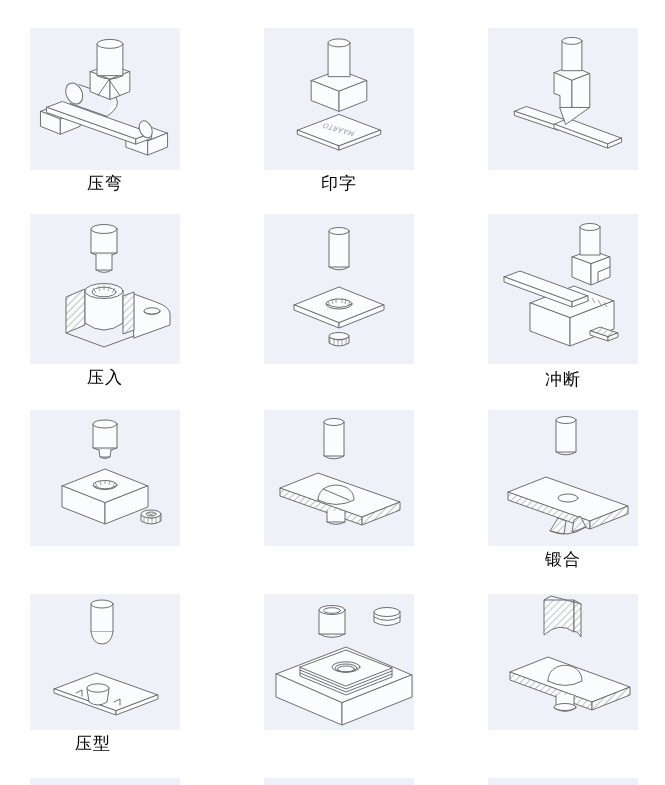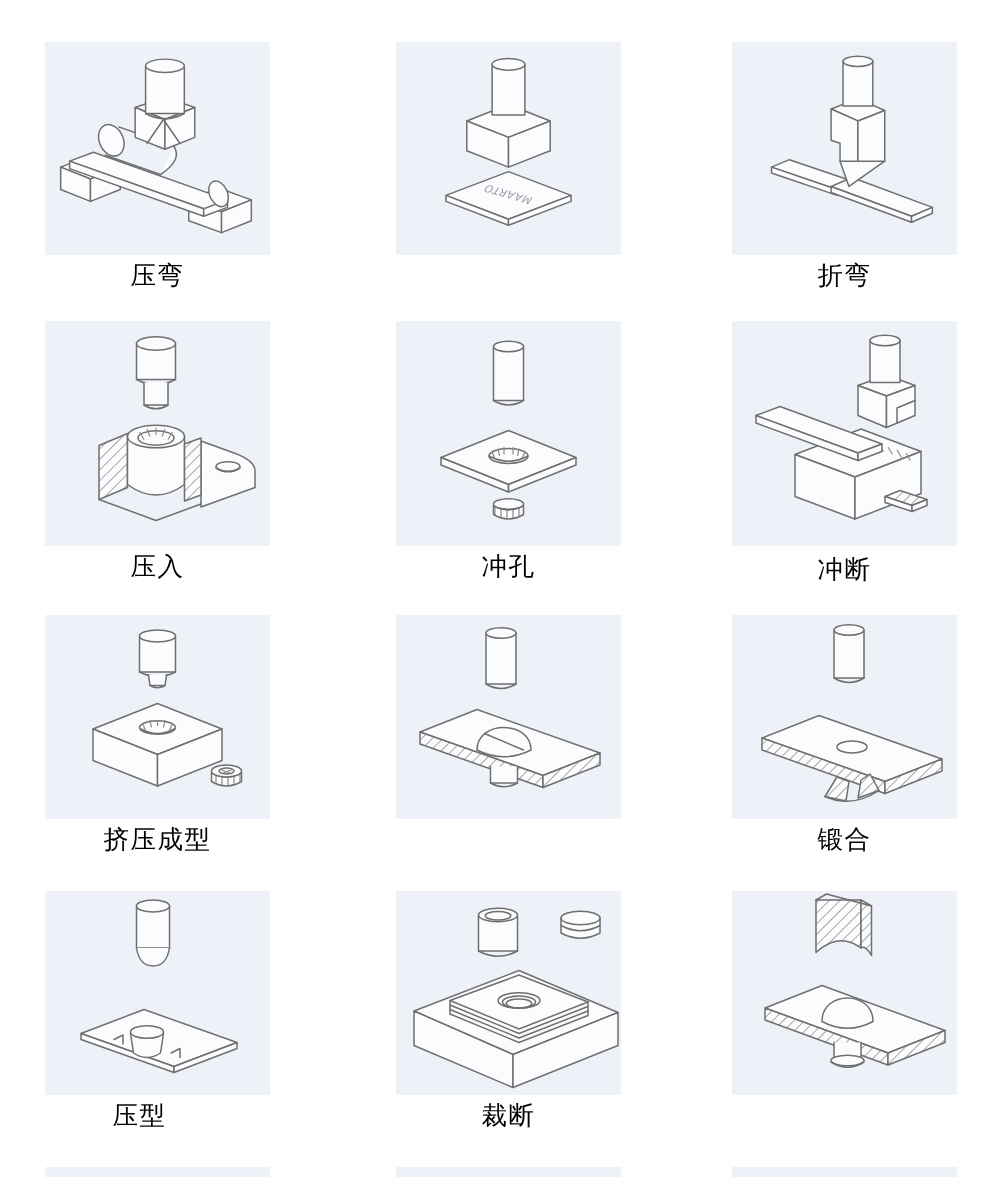--- a/index.html
+++ b/index.html
@@ -93,20 +93,21 @@
         <path class="fc" d="M47,53 L75,42 L103,53 L75,64 Z"></path>
         <path class="fc" d="M47,53 L47,73 L75,84 L75,64 Z"></path>
         <path class="fc" d="M75,64 L75,84 L103,73 L103,53 Z"></path>
       </g>
       <g>
         <path class="fc" d="M64,15 L64,49 L86,49 L86,15"></path>
         <ellipse class="fc" cx="75" cy="15" rx="11" ry="4"></ellipse>
       </g>
     </svg>
   </div>
+  <div class="cell-label" style="left:264px;top:172px">印字</div>
 
   <div class="panel" style="left:488px;top:28px;height:142px">
     <svg viewBox="0 0 150 143" preserveAspectRatio="xMidYMid meet">
       <g>
         <path class="fc" d="M26,84 L38,79 L82,94 L70,99 Z"></path>
         <path class="fc" d="M26,84 L26,88 L70,103 L70,99 Z"></path>
         <path class="fc" d="M66,97 L80,91 L134,111 L120,117 Z"></path>
         <path class="fc" d="M66,97 L66,101 L120,121 L120,117 Z"></path>
         <path class="fc" d="M120,117 L120,121 L134,115 L134,111 Z"></path>
       </g>
@@ -115,21 +116,20 @@
         <path class="fc" d="M66,45 L66,66 L72,68 L72,80 L84,88 L84,53 Z"></path>
         <path class="fc" d="M84,53 L84,88 L102,80 L102,46 Z"></path>
         <path class="fc" d="M72,80 L102,80 L78,97 Z"></path>
       </g>
       <g>
         <path class="fc" d="M74,13 L74,43 L94,43 L94,13"></path>
         <ellipse class="fc" cx="84" cy="13" rx="10" ry="3.5"></ellipse>
       </g>
     </svg>
   </div>
-  <div class="cell-label" style="left:488px;top:172px">折弯</div>
 
   <div class="panel" style="left:30px;top:214px;height:150px">
     <svg viewBox="0 0 150 148" preserveAspectRatio="xMidYMid meet">
       <g>
         <path class="fc" d="M104,79 L126,87 Q140,92 140,99 L140,110 L104,123 Z"></path>
         <path class="ht" d="M36,82 L55,74 L55,110 L36,118 Z"></path>
         <path class="fc" d="M55,76 L55,108 Q74,122 93,108 L93,76"></path>
         <ellipse class="fc" cx="74" cy="76" rx="19" ry="7.5"></ellipse>
         <ellipse class="fc" cx="74" cy="77" rx="12" ry="4.8"></ellipse>
         <path class="tk" d="M63,73 L66,78 M68,71 L70,76 M74,70 L74,75 M80,71 L78,76 M85,73 L82,78"></path>
@@ -163,21 +163,20 @@
         <ellipse class="fc" cx="75" cy="89" rx="13" ry="5"></ellipse>
         <path class="tk" d="M64,86 L66,91 M68,84 L69,89 M72,83 L72,88 M78,83 L78,88 M82,84 L81,89 M86,86 L84,91"></path>
         <path class="ln" d="M62,89 Q75,96 88,89"></path>
       </g>
       <g>
         <path class="vt" d="M65,122 L65,128 Q75,134 85,128 L85,122 Q75,128 65,122 Z"></path>
         <ellipse class="fc" cx="75" cy="121" rx="10" ry="3.5"></ellipse>
       </g>
     </svg>
   </div>
-  <div class="cell-label" style="left:264px;top:366px">冲孔</div>
 
   <div class="panel" style="left:488px;top:214px;height:150px">
     <svg viewBox="0 0 150 148" preserveAspectRatio="xMidYMid meet">
       <g>
         <path class="fc" d="M42,88 L86,71 L126,86 L82,103 Z"></path>
         <path class="fc" d="M42,88 L42,116 L82,131 L82,103 Z"></path>
         <path class="fc" d="M82,103 L82,131 L126,114 L126,86 Z"></path>
         <path class="tk" d="M98,81 L101,86 M104,83 L107,88 M110,85 L113,90 M116,87 L119,92"></path>
       </g>
       <g>
@@ -222,21 +221,20 @@
         <path class="ln" d="M64,76 Q75,82 86,76"></path>
       </g>
       <g>
         <path class="vt" d="M111,105 L111,111 Q121,117 131,111 L131,105 Q121,111 111,105 Z"></path>
         <ellipse class="fc" cx="121" cy="104" rx="10" ry="4"></ellipse>
         <ellipse class="ln" cx="121" cy="104" rx="5" ry="2"></ellipse>
         <path class="tk" d="M117,103 L125,106 M117,106 L125,103"></path>
       </g>
     </svg>
   </div>
-  <div class="cell-label" style="left:30px;top:548px">挤压成型</div>
 
   <div class="panel" style="left:264px;top:410px;height:136px">
     <svg viewBox="0 0 150 136" preserveAspectRatio="xMidYMid meet">
       <g>
         <path class="fc" d="M60,12 L60,46 L80,46 L80,12"></path>
         <ellipse class="fc" cx="70" cy="12" rx="10" ry="3.5"></ellipse>
         <path class="ln" d="M60,46 Q70,52 80,46"></path>
       </g>
       <g>
         <path class="fc" d="M16,78 L54,63 L136,92 L98,107 Z"></path>
@@ -317,21 +315,20 @@
         <path class="fc" d="M36,73 L82,56 L128,74 L82,92 Z"></path>
         <path class="ln" d="M36,73 L36,82 L82,101 L128,83 L128,74"></path>
         <path class="ln" d="M36,76 L82,95 L128,77"></path>
         <path class="ln" d="M36,79 L82,98 L128,80"></path>
         <ellipse class="fc" cx="82" cy="73" rx="14" ry="5.2"></ellipse>
         <ellipse class="ln" cx="82" cy="74" rx="11" ry="4"></ellipse>
         <ellipse class="ln" cx="82" cy="75" rx="8.5" ry="3"></ellipse>
       </g>
     </svg>
   </div>
-  <div class="cell-label" style="left:264px;top:732px">裁断</div>
 
   <div class="panel" style="left:488px;top:594px;height:136px">
     <svg viewBox="0 0 150 136" preserveAspectRatio="xMidYMid meet">
       <g>
         <path class="ht" d="M56,6 L86,6 L86,38 Q71,27 56,41 Z"></path>
         <path class="ht" d="M86,6 L93,10 L93,43 Q89,36 86,38 Z"></path>
         <path class="ln" d="M56,6 L63,2 L93,10"></path>
       </g>
       <g>
         <path class="fc" d="M22,78 L60,63 L142,93 L104,108 Z"></path>

